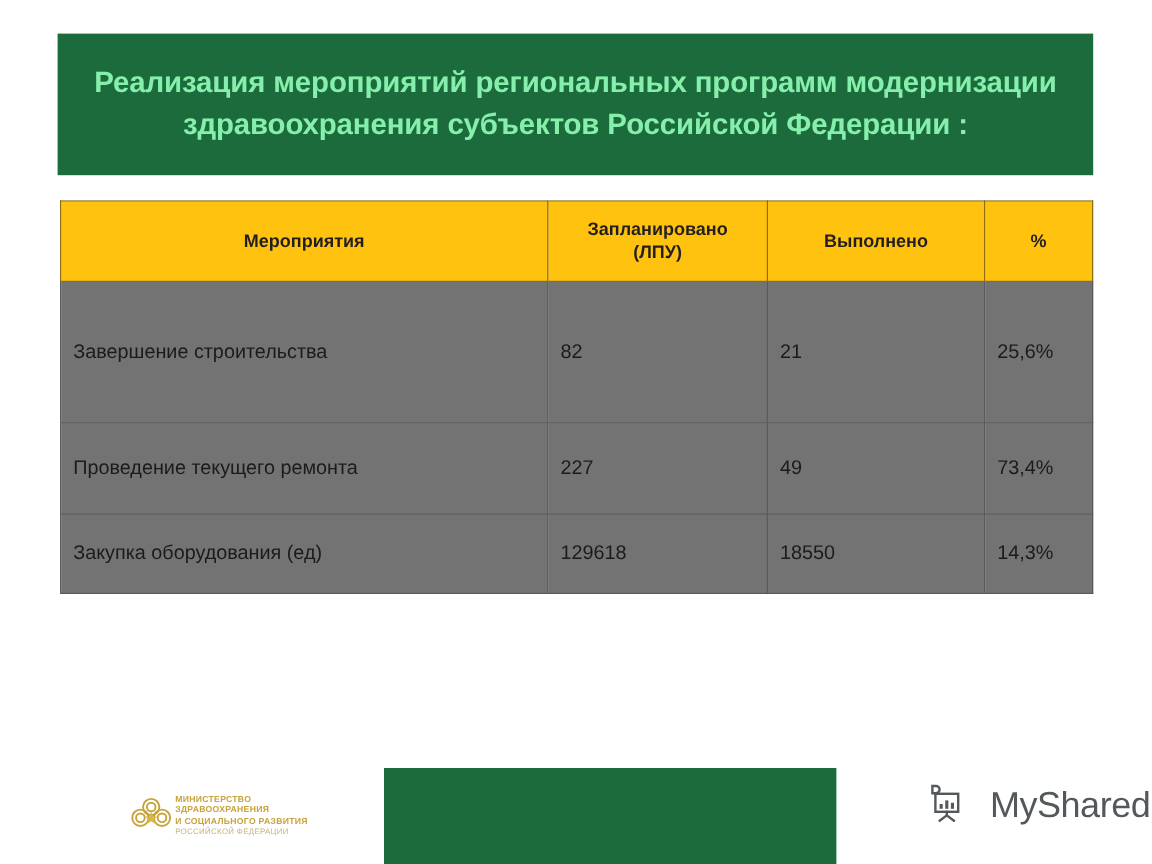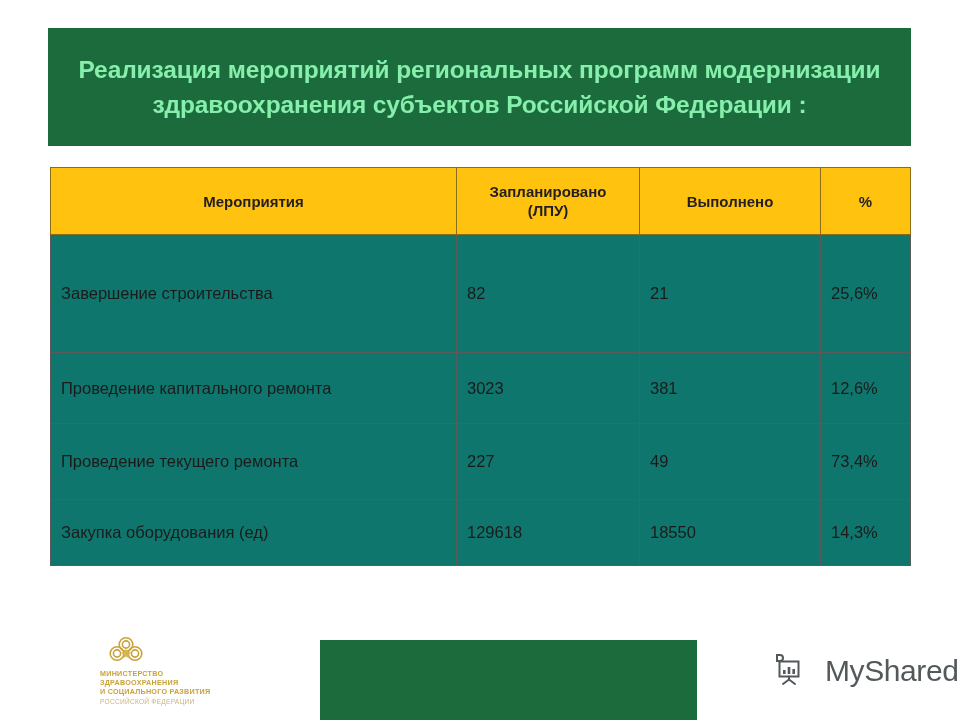--- a/index.html
+++ b/index.html
@@ -57,21 +57,21 @@
     background: #FFC20E;
     border: 1px solid #8a6d14;
     color: #231f20;
     font-size: 15px;
     font-weight: bold;
     text-align: center;
     height: 66px;
     line-height: 19px;
   }
   #data-table tbody td {
-    background: #0f766e;
+    background: #737373;
     color: #1b1b1b;
     font-size: 16.5px;
     font-weight: normal;
     padding-left: 10px;
     padding-right: 6px;
     text-align: left;
   }
   .col-name  { width: 406px; margin-left: 24px; }
   .col-plan  { width: 183px; }
   .col-done  { width: 181px; }
@@ -96,22 +96,22 @@
     background: #1C6B3C;
   }
 
   #ministry-logo {
     position: absolute;
     left: 100px;
     top: 636px;
     width: 220px;
     height: 62px;
     display: flex;
-    flex-direction: column;
-    align-items: flex-start;
+    flex-direction: row;
+    align-items: flex-end;
   }
   #ministry-emblem { margin-left: 6px; margin-bottom: 1px; }
   #ministry-lines {
     color: #C8A33A;
     font-size: 7.2px;
     font-weight: bold;
     line-height: 9.2px;
     letter-spacing: 0.25px;
     text-transform: uppercase;
   }
@@ -160,26 +160,20 @@
       <th class="col-done">Выполнено</th>
       <th class="col-pct">%</th>
     </tr>
   </thead>
   <tbody>
     <tr class="row-0">
       <td class="cell-label">Завершение строительства</td>
       <td>82</td>
       <td>21</td>
       <td>25,6%</td>
-    </tr>
-    <tr class="row-1">
-      <td class="cell-label">Проведение капитального ремонта</td>
-      <td>3023</td>
-      <td>381</td>
-      <td>12,6%</td>
     </tr>
     <tr class="row-2">
       <td class="cell-label">Проведение текущего ремонта</td>
       <td>227</td>
       <td>49</td>
       <td>73,4%</td>
     </tr>
     <tr class="row-3">
       <td class="cell-label">Закупка оборудования (ед)</td>
       <td>129618</td>

